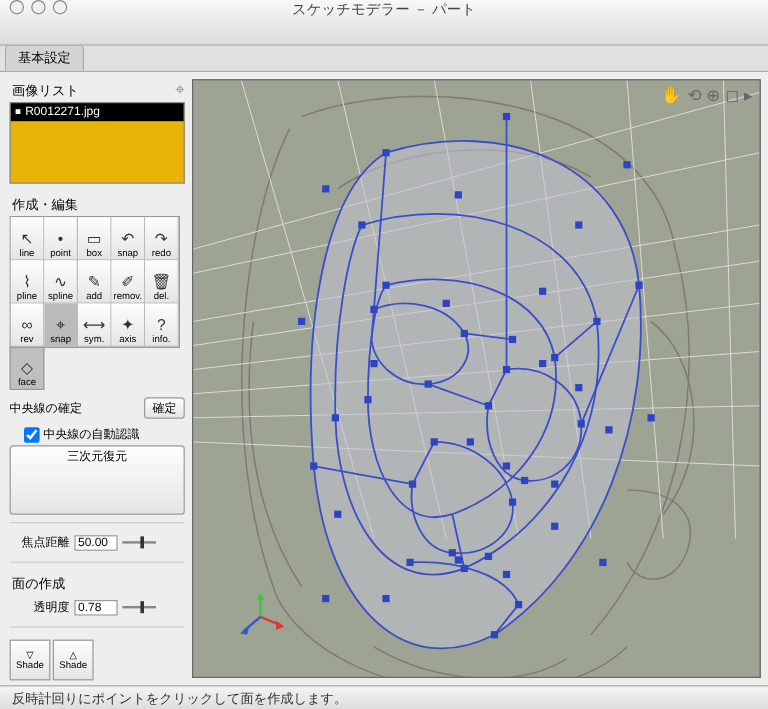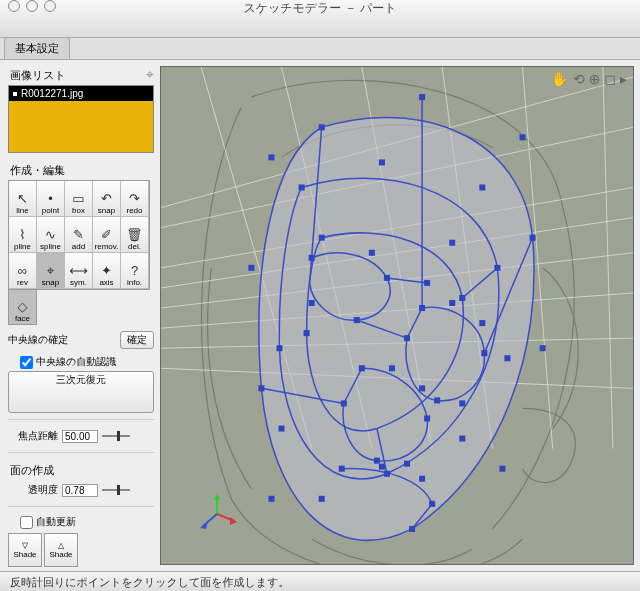--- a/index.html
+++ b/index.html
@@ -162,24 +162,20 @@
       <div class="hr"></div>
       <div class="section-label">面の作成</div>
       <div class="param-row">
         <span class="label">透明度</span>
         <span class="val">0.78</span>
         <span class="slider"></span>
       </div>
       <div class="hr"></div>
 
       <div class="bottom-sidebar">
-        <label class="chk">
-          <input type="checkbox" style="">
-          <span>自動更新</span>
-        </label>
         <div class="shade-row">
           <div class="shade-btn">
             <span>▽</span>
             <span>Shade</span>
           </div>
           <div class="shade-btn">
             <span>△</span>
             <span>Shade</span>
           </div>
         </div>

